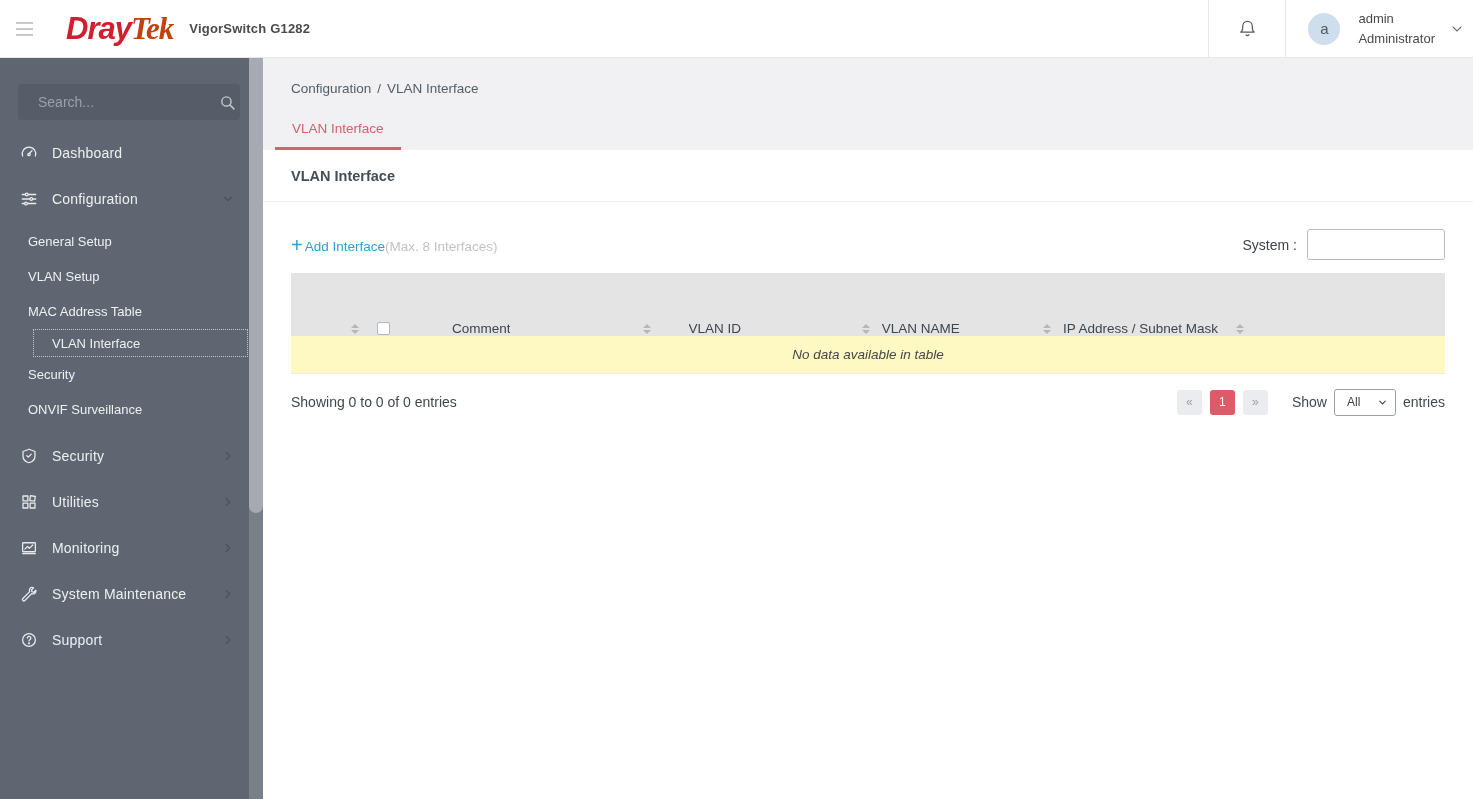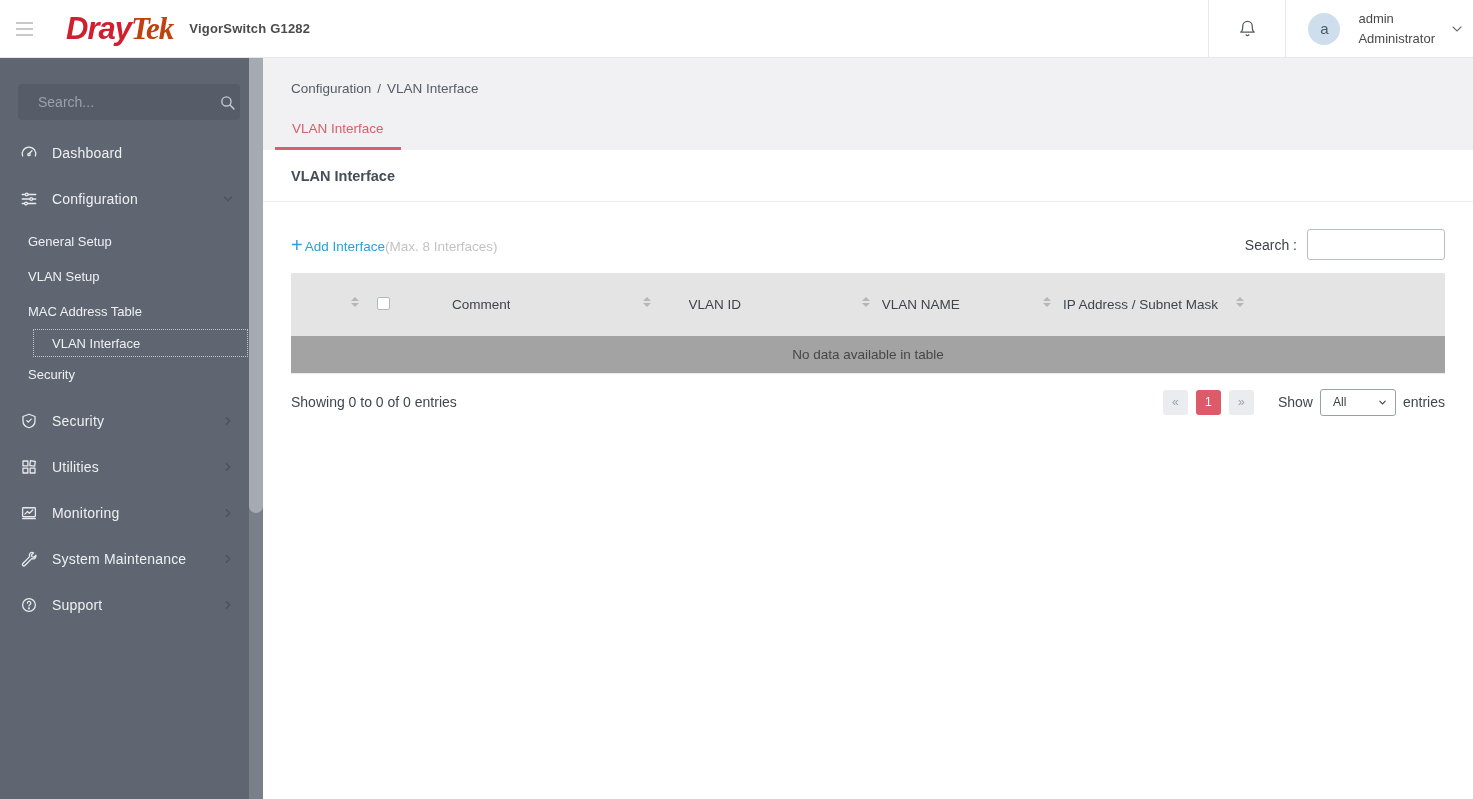--- a/index.html
+++ b/index.html
@@ -73,45 +73,45 @@
   .add-link .txt { color:#2d9fdc; font-size:13.5px; }
   .add-link .hint { color:#c3c3c3; font-size:13.5px; }
   .tsearch { display:flex; align-items:center; }
   .tsearch label { font-size:14px; color:#3c434a; margin-right:10px; }
   .tsearch input { width:138px; height:31px; border:1px solid #b9bdc2; border-radius:3px;
     font-size:13px; padding:0 8px; outline:none; font-family:"Liberation Sans",sans-serif; color:#333; }
 
   .table-wrap { margin:0 28px; }
   table { width:100%; border-collapse:collapse; table-layout:fixed; }
   thead th { background:#e4e4e5; height:37px; font-weight:normal; }
-  .th-inner { display:flex; justify-content:space-between; height:100%;margin-top:48px; }
+  .th-inner { display:flex; align-items:center; justify-content:space-between; height:100%;margin-top:48px; }
   th .label { font-size:13.5px; color:#3e454c; white-space:nowrap; overflow:hidden; }
   th.c1 .th-inner, th.c2 .th-inner { padding-left:34px; }
   th.c3 .th-inner, th.c4 .th-inner { padding-left:8px; }
   th.c0 .th-inner { justify-content:flex-end; padding-right:28px; gap:14px; }
   .sort { display:inline-flex; flex-direction:column; gap:2px; padding-right:4px; }
   .sort i { width:0; height:0; border-left:4px solid transparent; border-right:4px solid transparent; }
   .sort .up { border-bottom:4px solid #b6b6b8; }
   .sort .dn { border-top:4px solid #b6b6b8; }
   .checkbox { width:13px; height:13px; background:#fff; border:1px solid #b3b8be;
     border-radius:2px; display:inline-block; cursor:pointer; }
-  tbody td.empty { background:#a3a3a3; height:37px; text-align:center; font-size:13.5px;
-    color:#474747; border-bottom:1px solid #ebebec; }
+  tbody td.empty { background:#fef9c3; height:37px; text-align:center; font-size:13.5px;
+    color:#474747; border-bottom:1px solid #ebebec;font-style:italic; }
 
   .tfooter { display:flex; justify-content:space-between; align-items:center; padding:15px 28px; }
   .showing { font-size:14px; color:#3f4850; }
   .foot-right { display:flex; align-items:center; }
   .pager { display:flex; gap:8px; align-items:center; }
   .page-btn { min-width:25px; height:25px; border:none; border-radius:3px; background:#eaecef;
     color:#98a2ad; font-size:12px; display:flex; align-items:center; justify-content:center;
     cursor:pointer; font-family:"Liberation Sans",sans-serif; }
   .page-btn.active { background:#dd5b69; color:#fff; }
   .show-group { display:flex; align-items:center; margin-left:24px; }
   .show-group .sg-lbl { font-size:14px; color:#3f4850; }
-  .select { width:76px; height:27px; border:1px solid #9aa0a5; border-radius:3px; background:#fff;
+  .select { width:62px; height:27px; border:1px solid #9aa0a5; border-radius:3px; background:#fff;
     margin:0 7px; display:flex; align-items:center; justify-content:space-between;
     padding:0 7px 0 12px; font-size:12px; color:#3d4248; cursor:pointer; }
   .select .chev { color:#444; display:flex; align-items:center; }
 
   svg { display:block; }
 </style>
 </head>
 <body>
 
 <header class="topbar">
@@ -190,20 +190,21 @@
           </svg>
       </span>
     </div>
 
     <div class="subnav">
       <div class="subnav-item">General Setup</div>
       <div class="subnav-item">VLAN Setup</div>
       <div class="subnav-item">MAC Address Table</div>
       <div class="subnav-item focused">VLAN Interface</div>
       <div class="subnav-item">Security</div>
+      <div class="subnav-item">ONVIF Surveillance</div>
     </div>
 
     <div class="nav-item">
       <span class="ico">
         <svg width="18" height="18" viewBox="0 0 24 24" fill="none" stroke="#e9ebee" stroke-width="1.7" stroke-linecap="round" stroke-linejoin="round">
           <path d="M12 3l8 3v6c0 5-3.5 7.8-8 9-4.5-1.2-8-4-8-9V6z"></path>
             <path d="M9 11.5l2 2 4-4"></path>
         </svg>
       </span>
       <span class="lbl">Security</span>
@@ -293,21 +294,21 @@
     <section class="panel">
       <h1 class="page-title">VLAN Interface</h1>
 
       <div class="toolbar">
         <div class="add-link">
           <span class="plus">+</span>
           <span class="txt">Add Interface</span>
           <span class="hint">(Max. 8 Interfaces)</span>
         </div>
         <div class="tsearch">
-          <label>Search :</label>
+          <label>System :</label>
           <input type="text" value="" style="">
         </div>
       </div>
 
       <div class="table-wrap">
         <table>
           <colgroup>
             <col style="width:11%">
               <col style="width:20.5%">
               <col style="width:19%">

